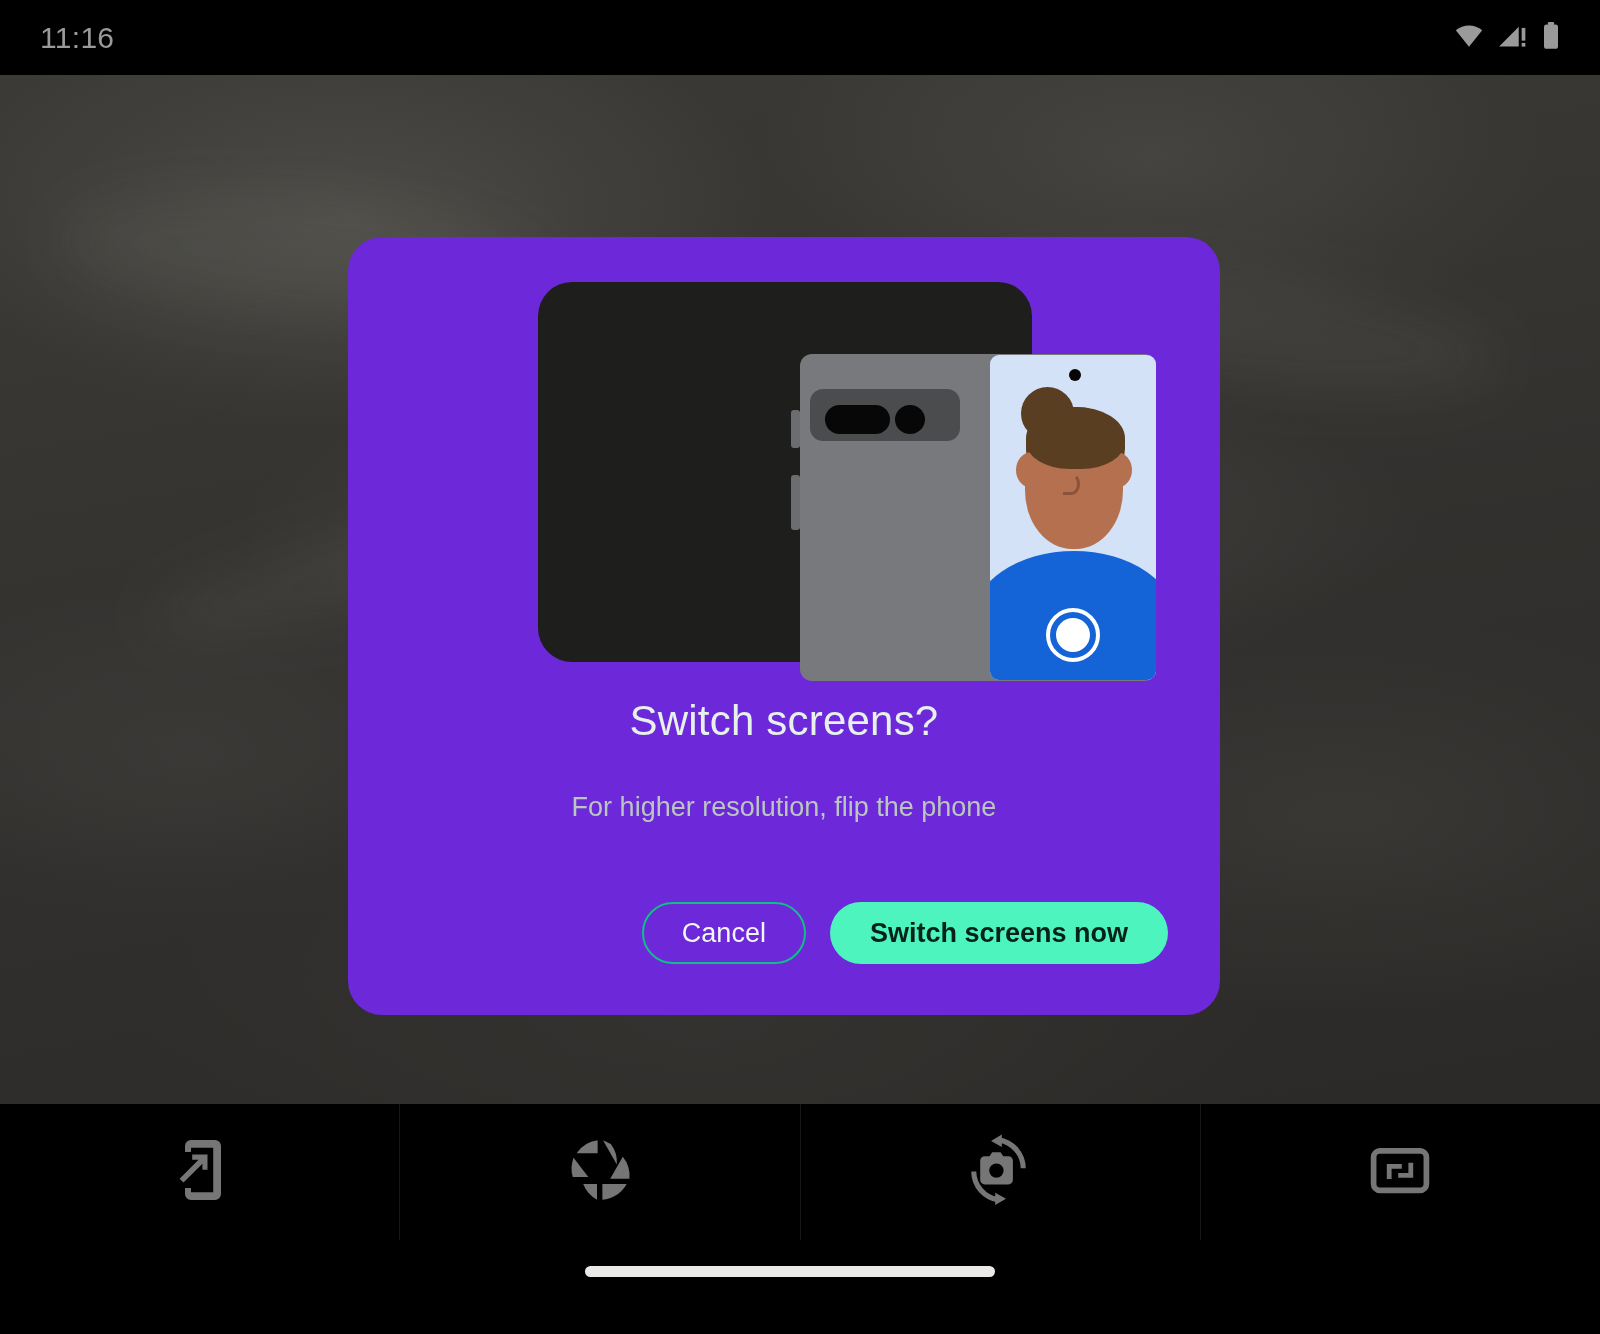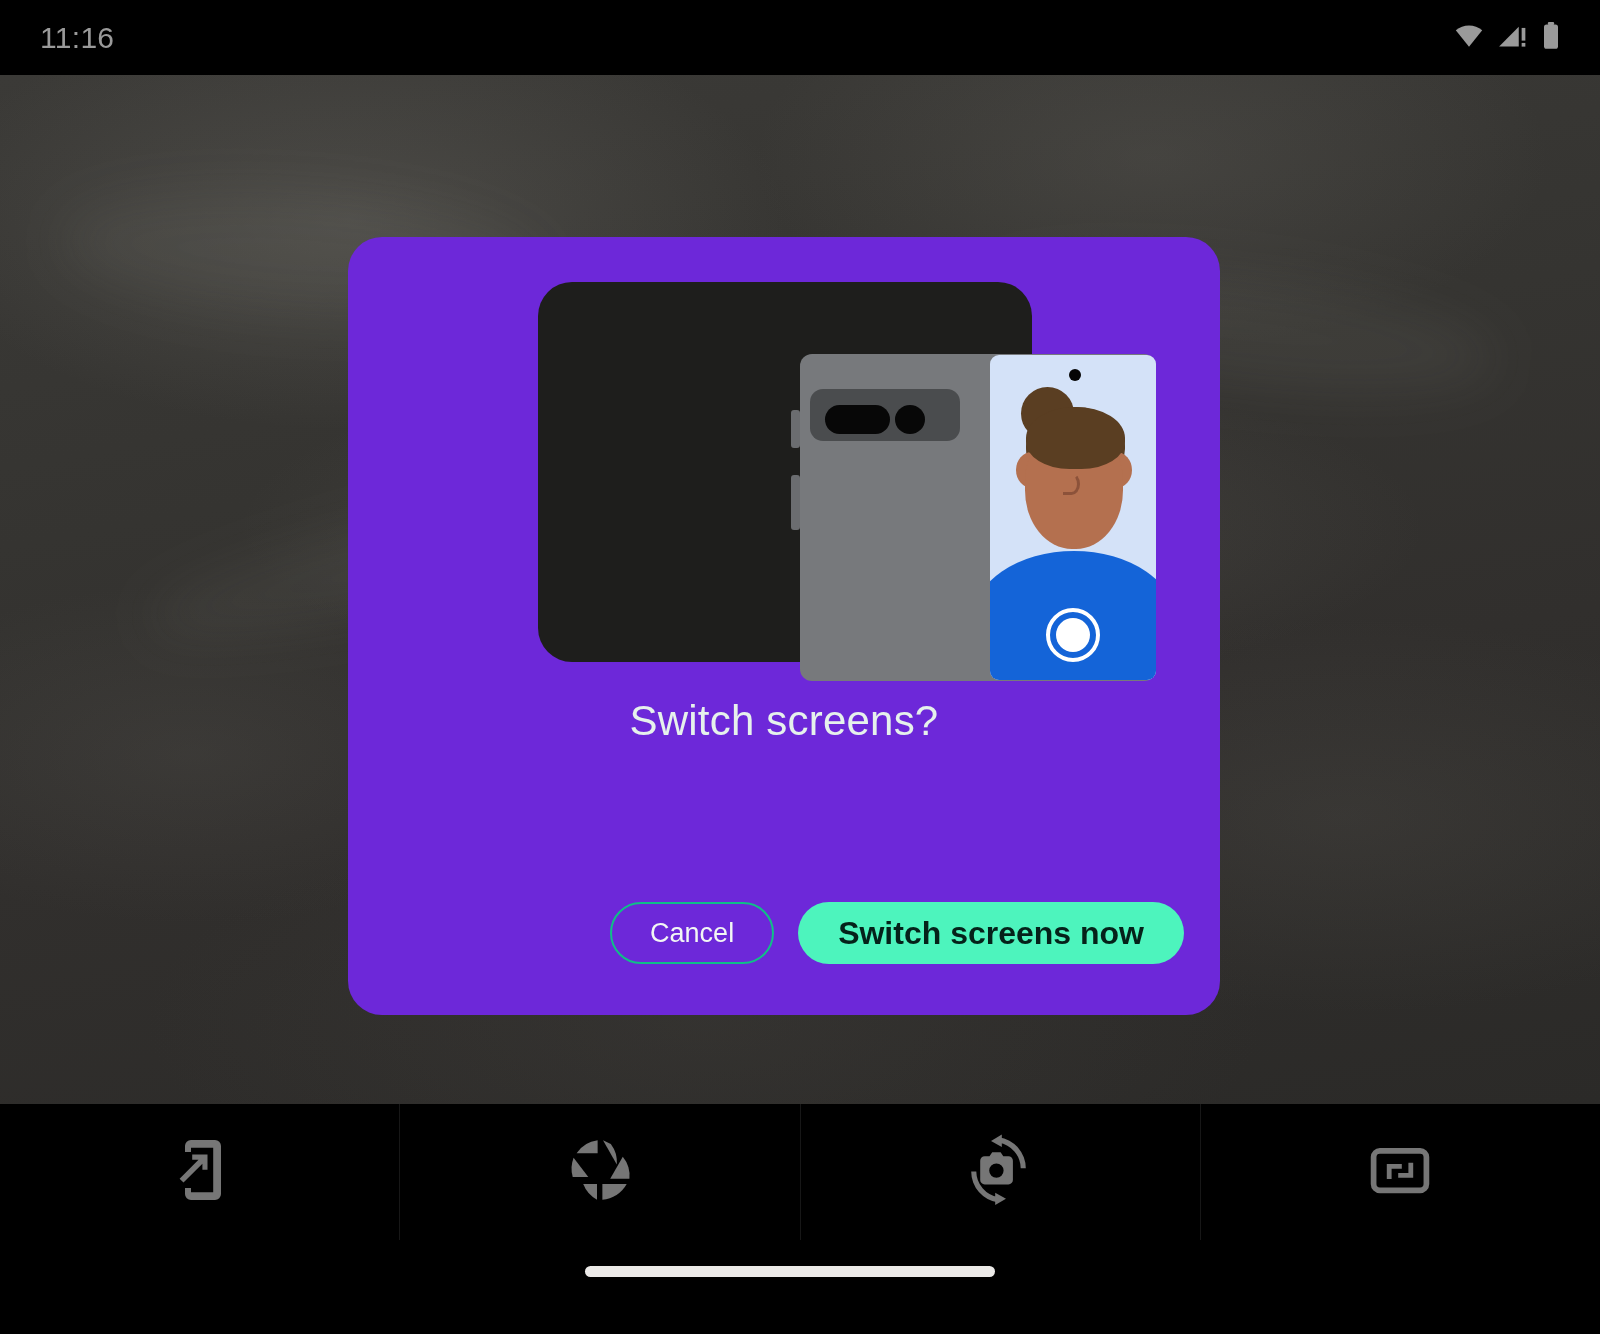--- a/index.html
+++ b/index.html
@@ -100,33 +100,33 @@
 
   .dlg-title{
     position:absolute; left:0; top:460px; width:872px; text-align:center;
     color:#e6f1ec; font-size:42px; font-weight:400; letter-spacing:.2px;
   }
   .dlg-sub{
     position:absolute; left:0; top:555px; width:872px; text-align:center;
     color:#bac6c0; font-size:27px; font-weight:400;
   }
   .dlg-actions{
-    position:absolute; right:36px; top:665px;
+    position:absolute; right:52px; top:665px;
     display:flex; align-items:flex-end; gap:24px;
   }
   .btn-cancel{
     height:62px; padding:0 38px; border-radius:31px;
     background:transparent; border:2px solid #10bf87; color:#f2f6f4;
     font-size:27px; font-family:"Liberation Sans", sans-serif;
     display:flex; align-items:center; justify-content:center; cursor:pointer;
   }
   .btn-primary{
     height:62px; padding:0 40px; border-radius:31px;
     background:#4df4bd; border:none; color:#05221a;
-    font-size:32px; font-weight:bold; font-family:"Liberation Sans", sans-serif;
+    font-size:27px; font-weight:bold; font-family:"Liberation Sans", sans-serif;
     display:flex; align-items:center; justify-content:center; cursor:pointer;
   }
 
   
   .toolbar{
     position:absolute; left:0; top:1104px; width:1600px; height:136px;
     background:#000; display:flex;
   }
   .tool-cell{
     flex:1; display:flex; align-items:center; justify-content:center;
@@ -197,20 +197,21 @@
         <div class="face"></div>
         <div class="hair-fringe"></div>
         <div class="nose"></div>
         <div class="body-blue"></div>
         <div class="shutter-ring"></div>
         <div class="shutter-dot"></div>
       </div>
     </div>
 
     <div class="dlg-title">Switch screens?</div>
+    <div class="dlg-sub">For higher resolution, flip the phone</div>
 
     <div class="dlg-actions">
       <button class="btn-cancel">Cancel</button>
       <button class="btn-primary">Switch screens now</button>
     </div>
   </div>
 
   <div class="toolbar">
 
     <div class="tool-cell">

